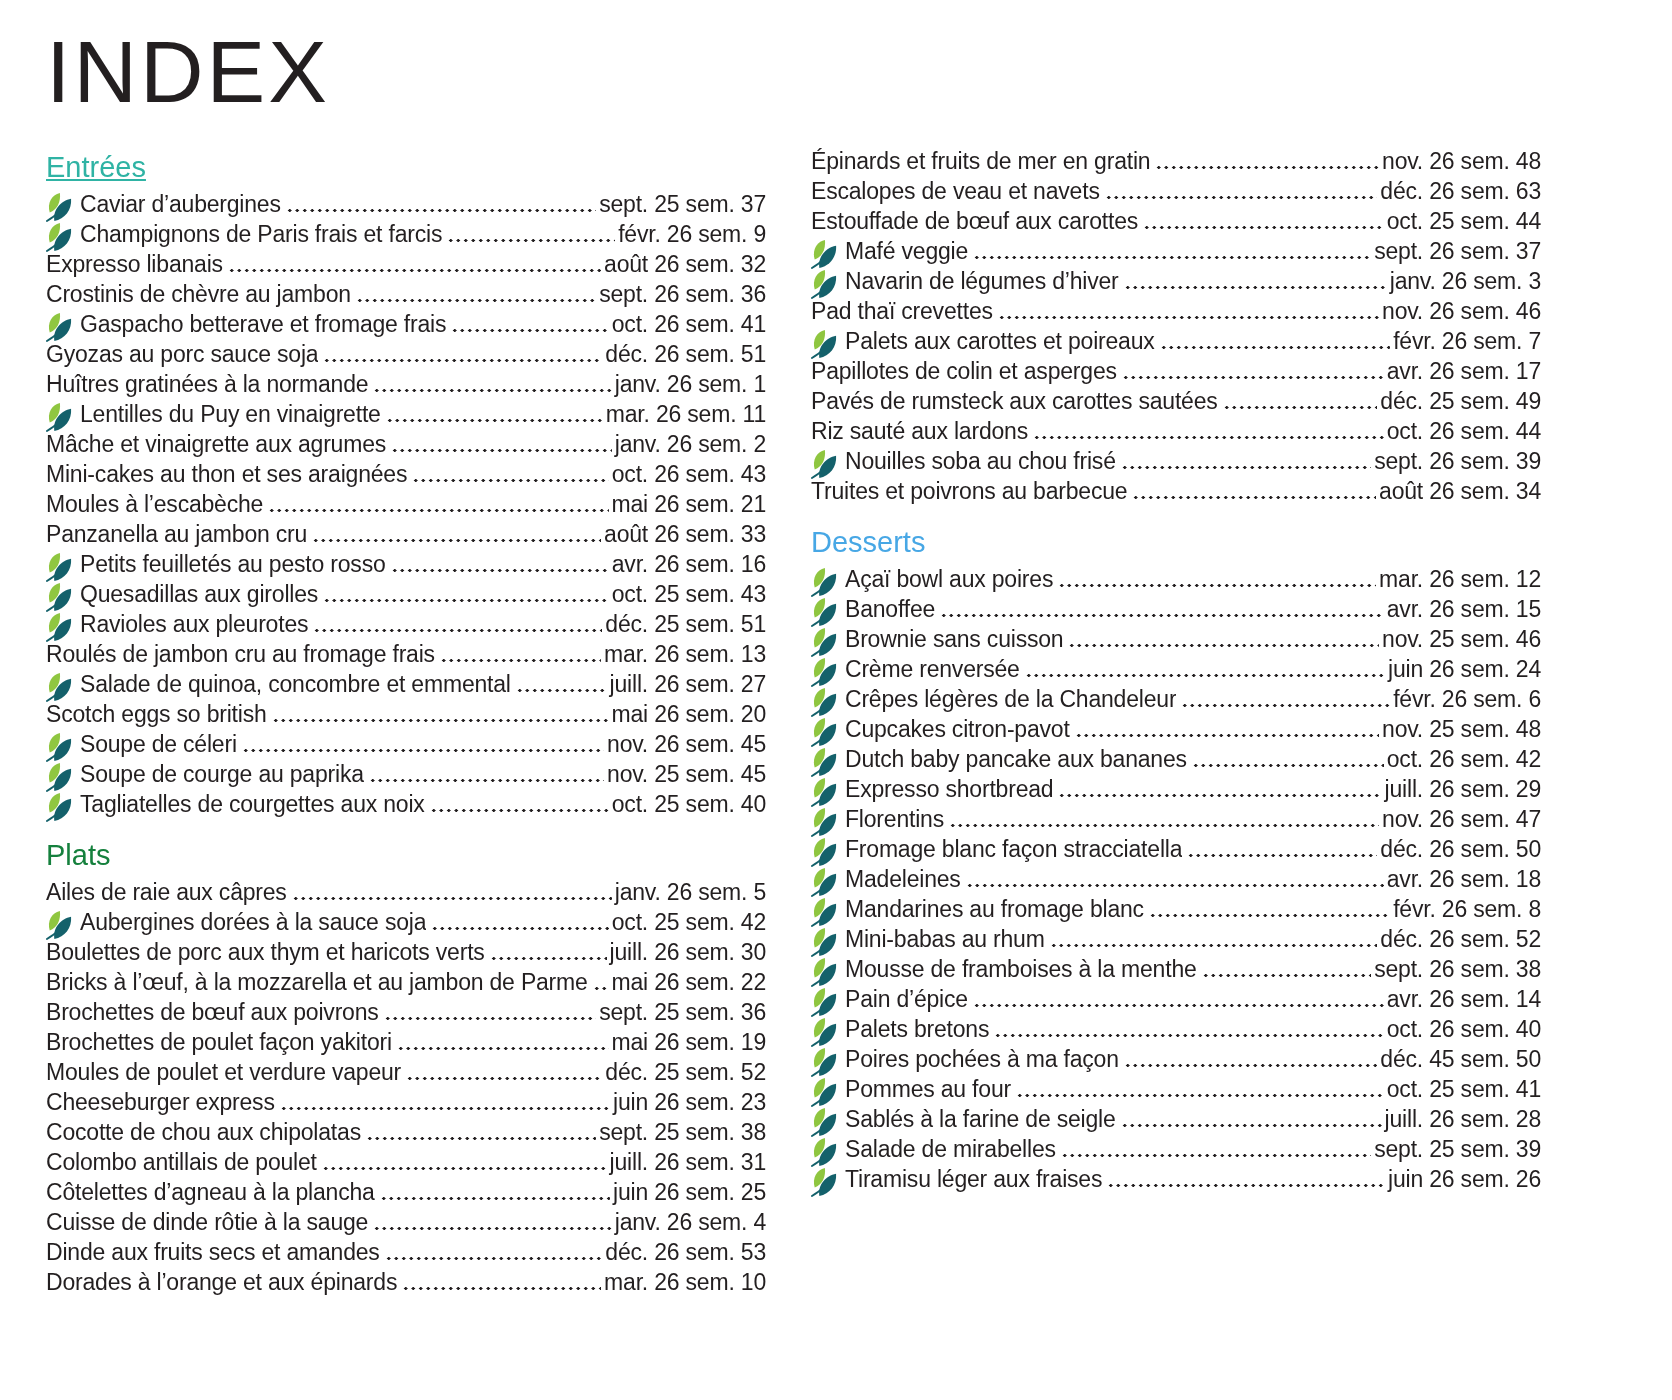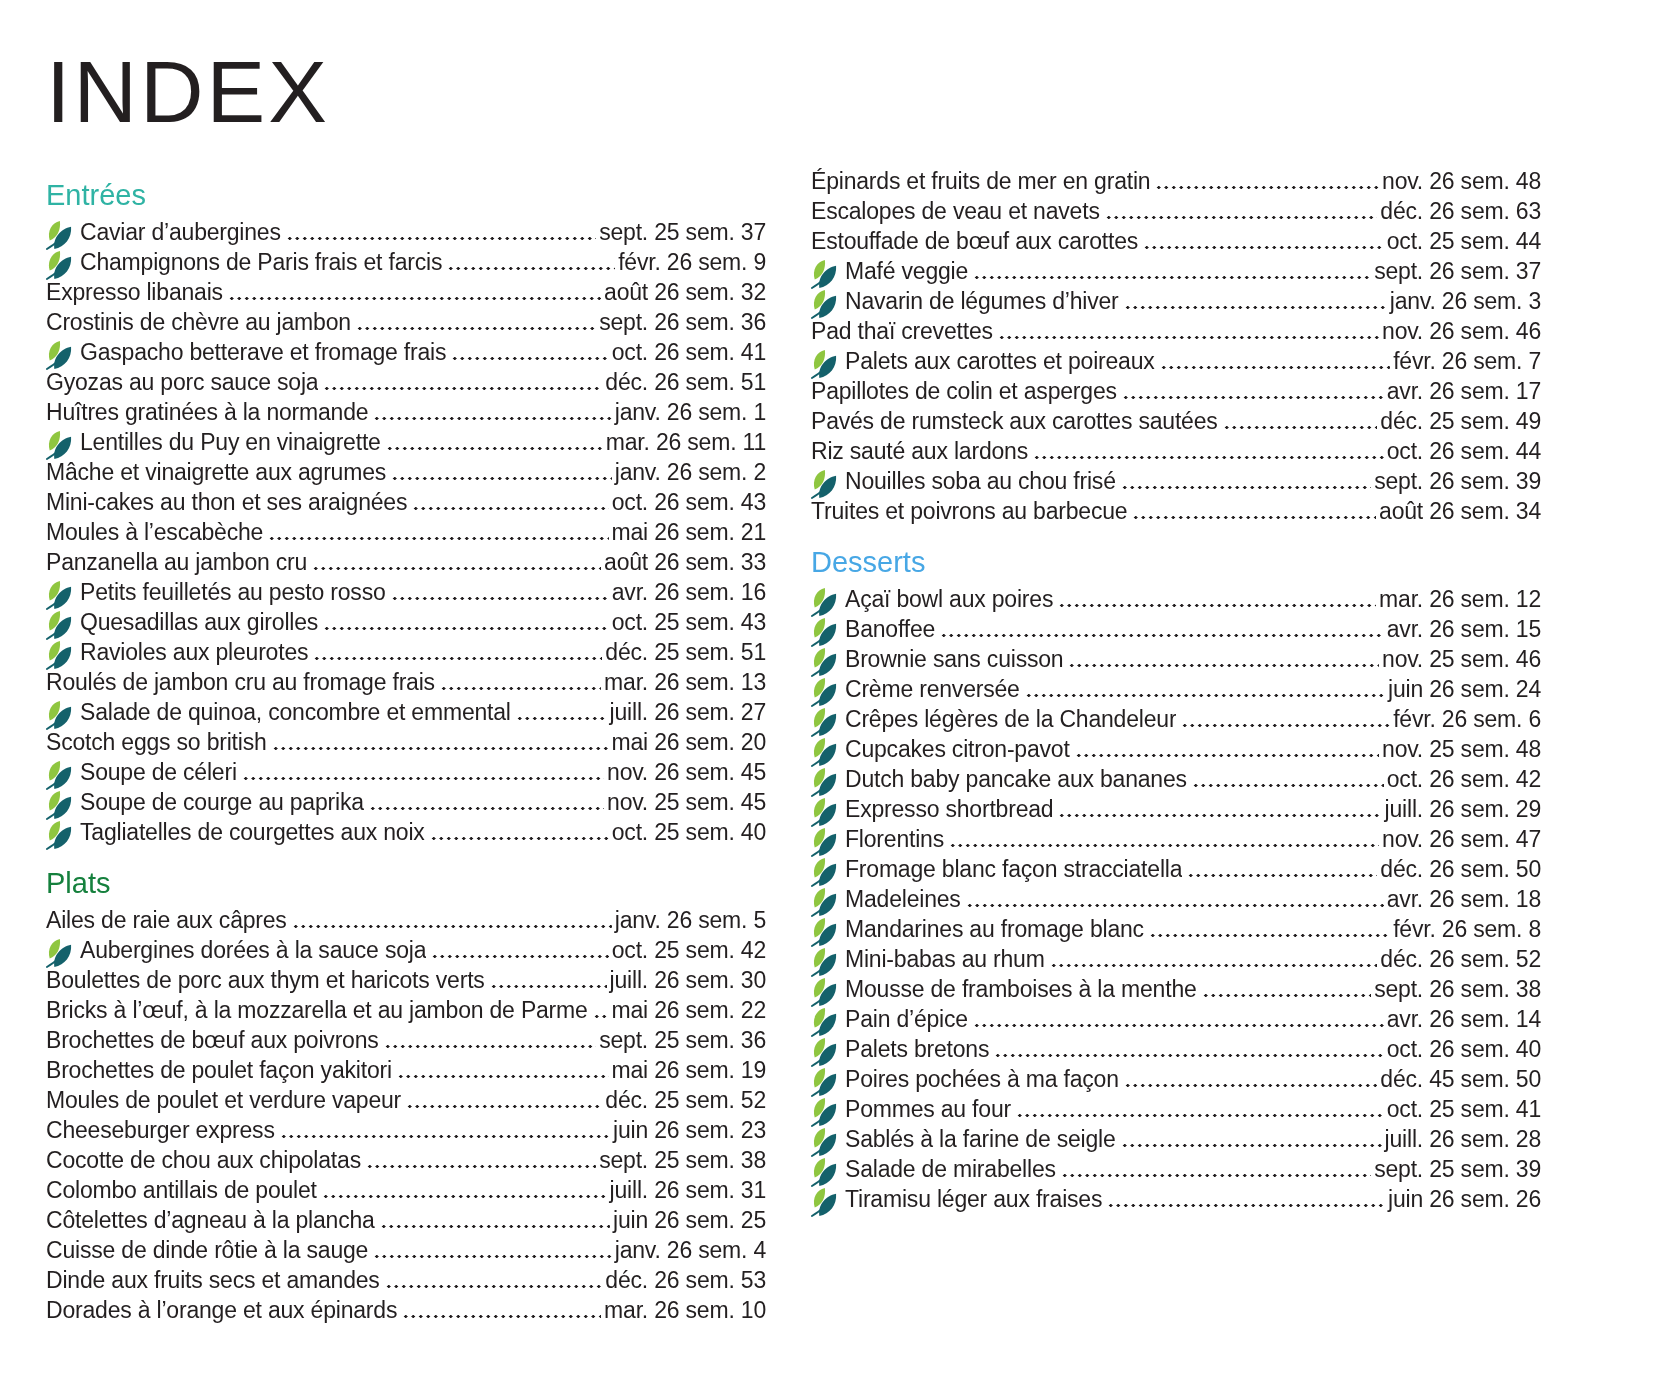--- a/index.html
+++ b/index.html
@@ -3,39 +3,39 @@
 <meta charset="utf-8">
 <style>
   html,body{margin:0;padding:0;background:#ffffff;}
   body{
     font-family:"Liberation Sans","DejaVu Sans",sans-serif;
     color:#231f20;
     width:1672px;height:1400px;
     overflow:hidden;
     box-sizing:border-box;
   }
-  .page{padding:48px 128px 40px 46px;box-sizing:border-box;}
+  .page{padding:28px 128px 40px 46px;box-sizing:border-box;}
   .page-title{
     font-size:88px;
     font-weight:100;
     letter-spacing:3px;
     line-height:1;
     margin:0 0 30px 0;
     color:#231f20;
   }
   .columns{display:flex;gap:45px;align-items:flex-start;}
   .col{width:720px;flex:0 0 auto;}
   .col:nth-child(2){width:730px;}
   .section-header{
     font-size:29px;
     line-height:34px;
     margin:19px 0 5px 0;
     font-weight:400;
   }
-  .col .section-header:first-child{margin-top:12px;}
+  .col .section-header:first-child{margin-top:4px;text-decoration:underline;}
   .row{
     display:flex;
     align-items:baseline;
     font-size:23px;
     line-height:30px;
     letter-spacing:-0.2px;
     white-space:nowrap;
   }
   .name{flex:0 1 auto;min-width:0;overflow:hidden;}
   .dots{

